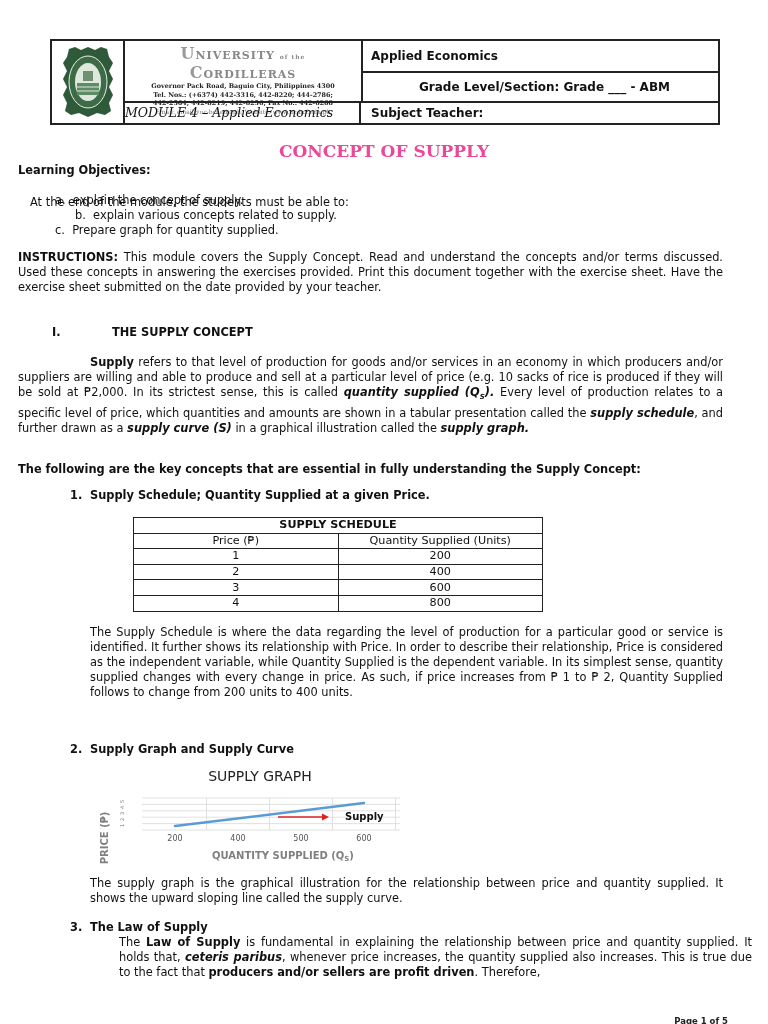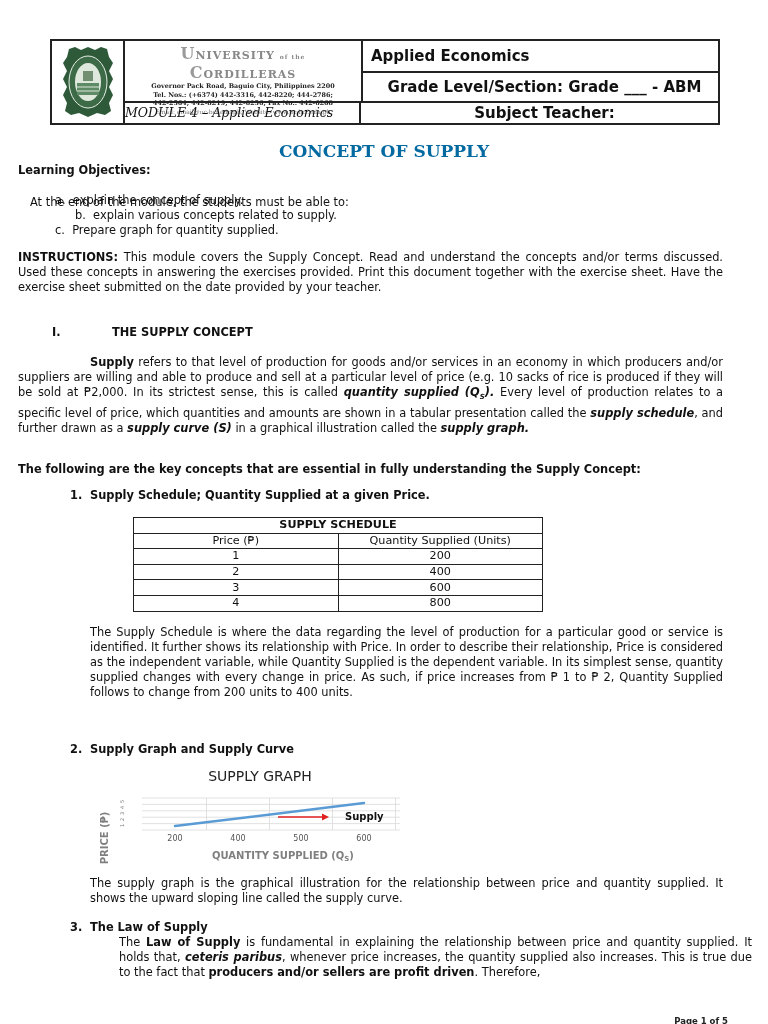--- a/index.html
+++ b/index.html
@@ -12,36 +12,36 @@
          border: 2px solid #222; box-sizing: border-box; }
   .hdr .logo-cell { position: absolute; left: 0; top: 0; width: 71px; height: 82px;
          border-right: 2px solid #222; display: flex; align-items: center; justify-content: center; }
   .hdr .uni-cell { position: absolute; left: 73px; top: 0; width: 236px; height: 60px;
          border-right: 2px solid #222; border-bottom: 2px solid #222; text-align: center; }
   .hdr .module-cell { position: absolute; left: 73px; top: 62px; width: 236px; height: 20px;
          border-right: 2px solid #222; font-family: "DejaVu Serif", serif; font-style: italic;
          font-size: 12.5px; line-height: 20px; box-sizing: border-box; white-space: nowrap; }
   .hdr .right-col { position: absolute; left: 311px; top: 0; right: 0; height: 82px; }
   .hdr .r-row { position: absolute; left: 0; right: 0; border-bottom: 2px solid #222;
-         font-family: "DejaVu Sans", sans-serif; font-weight: bold; font-size: 15px;
+         font-family: "DejaVu Sans", sans-serif; font-weight: bold; font-size: 12px;
          padding-left: 8px; box-sizing: border-box; }
   .hdr .r1 { top: 0; height: 32px; line-height: 30px; }
   .hdr .r2 { top: 32px; height: 30px; line-height: 28px; text-align: center; }
-  .hdr .r3 { top: 62px; height: 20px; line-height: 20px; border-bottom: none; text-align: center; }
+  .hdr .r3 { top: 62px; height: 20px; line-height: 20px; border-bottom: none; }
 
   .uni-name { margin-top: 3px; font-family: "DejaVu Serif", serif; font-size: 11px; letter-spacing: 1px;
          color: #888; font-weight: bold; }
   .uni-name .big { font-size: 16px; color: #999; }
   .uni-name .of { font-size: 6px; }
   .uni-line { font-family: "DejaVu Serif", serif; font-size: 6.4px; line-height: 8.6px; color: #222; font-weight: bold; }
   .uni-line.email { color: #777; font-weight: normal; font-size: 6px; }
 
   
   .title { position: absolute; left: 0; width: 768px; top: 141px; text-align: center;
-         font-family: "DejaVu Serif", serif; font-weight: bold; color: #0369a1;
+         font-family: "DejaVu Serif", serif; font-weight: bold; color: #ec4899;
          font-size: 17px; letter-spacing: 0px; }
   .txt { position: absolute; font-size: 11.4px; line-height: 15.1px; }
   .just { text-align: justify; text-align-last: auto; }
   .b { font-weight: bold; }
   .bi { font-weight: bold; font-style: italic; }
   .row { position: absolute; white-space: nowrap; font-size: 11.4px; line-height: 15px; }
 
   
   .sched { position: absolute; left: 133px; top: 517px; width: 410px; border-collapse: collapse;
          font-size: 11.2px; }
@@ -67,21 +67,21 @@
         <path d="M16 42 h22 M16 46 h22" stroke="#dfe8dc" stroke-width="1"></path>
         <rect x="22" y="26" width="10" height="10" fill="#6f8f70"></rect>
       </svg>
     </div>
     <div class="uni-cell">
       <div class="uni-name">
         <span class="big">U</span><span>NIVERSITY</span>
         <span class="of">of the</span>
         <span class="big">C</span><span>ORDILLERAS</span>
       </div>
-      <div class="uni-line">Governor Pack Road, Baguio City, Philippines 2200</div>
+      <div class="uni-line">Governor Pack Road, Baguio City, Philippines 4300</div>
       <div class="uni-line">Tel. Nos.: (+6374) 442-3316, 442-8220; 444-2786;</div>
       <div class="uni-line">442-2564; 442-8219; 442-8256; Fax No.: 442-6268</div>
       <div class="uni-line email">Email: email@uc-bcf.edu.ph; Website: www.uc-bcf.edu.ph</div>
     </div>
     <div class="module-cell">MODULE 4 – Applied Economics</div>
     <div class="right-col">
       <div class="r-row r1">Applied Economics</div>
       <div class="r-row r2">Grade Level/Section: Grade ___ - ABM</div>
       <div class="r-row r3">Subject Teacher:</div>
     </div>

